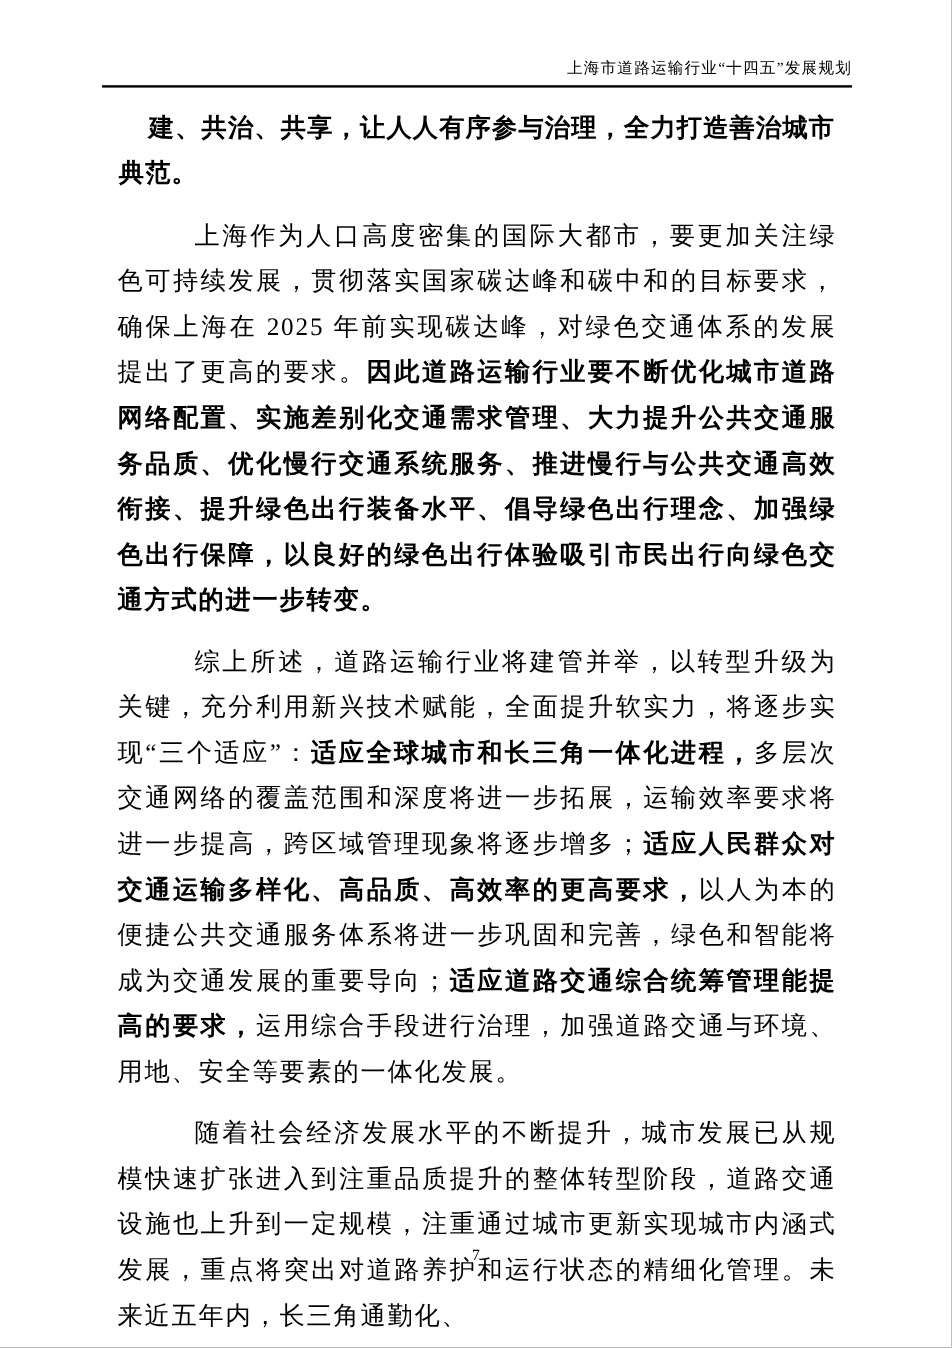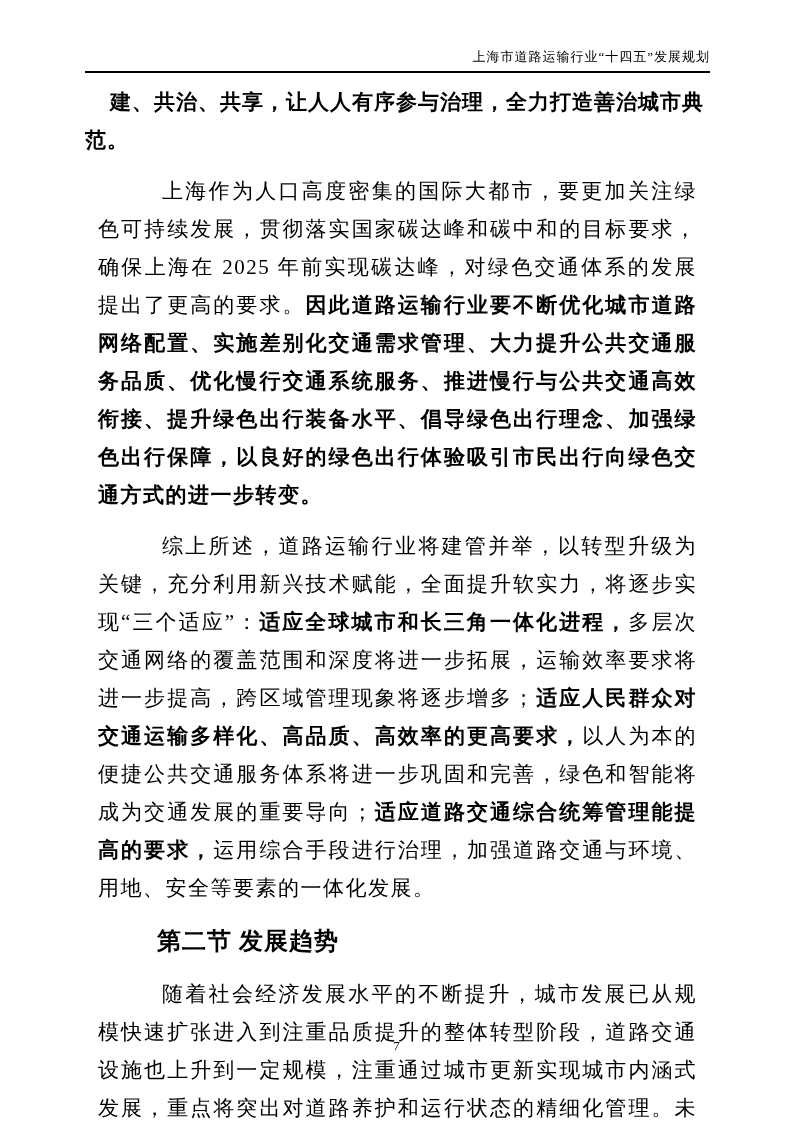--- a/index.html
+++ b/index.html
@@ -24,21 +24,21 @@
     padding-bottom:5px;
     line-height:18px;
   }
   .header-rule{
     border:none;
     border-top:2px solid #000;
     margin:0 0 10px 0;
   }
   .doc-body{font-size:21px;line-height:38px;}
   .para-continuation{
-    margin:0;
+    margin:14px;
     font-weight:bold;
     text-indent:25px;
     letter-spacing:1px;
   }
   .heading{
     margin:0;
     font-weight:bold;
     text-indent:64px;
     letter-spacing:1px;
   }
@@ -73,20 +73,19 @@
 <div class="page">
   <div class="content">
     <div class="header">
       <div class="header-title">上海市道路运输行业“十四五”发展规划</div>
       <hr class="header-rule">
     </div>
     <div class="doc-body" id="doc-body">
         <p class="para-continuation"><span class="bold">建、共治、共享，让人人有序参与治理，全力打造善治城市典范。</span></p>
         <p class="paragraph"><span class="normal">上海作为人口高度密集的国际大都市，要更加关注绿色可持续发展，贯彻落实国家碳达峰和碳中和的目标要求，确保上海在 2025 年前实现碳达峰，对绿色交通体系的发展提出了更高的要求。</span><span class="bold">因此道路运输行业要不断优化城市道路网络配置、实施差别化交通需求管理、大力提升公共交通服务品质、优化慢行交通系统服务、推进慢行与公共交通高效衔接、提升绿色出行装备水平、倡导绿色出行理念、加强绿色出行保障，以良好的绿色出行体验吸引市民出行向绿色交通方式的进一步转变。</span></p>
         <p class="paragraph"><span class="normal">综上所述，道路运输行业将建管并举，以转型升级为关键，充分利用新兴技术赋能，全面提升软实力，将逐步实现“三个适应”：</span><span class="bold">适应全球城市和长三角一体化进程，</span><span class="normal">多层次交通网络的覆盖范围和深度将进一步拓展，运输效率要求将进一步提高，跨区域管理现象将逐步增多；</span><span class="bold">适应人民群众对交通运输多样化、高品质、高效率的更高要求，</span><span class="normal">以人为本的便捷公共交通服务体系将进一步巩固和完善，绿色和智能将成为交通发展的重要导向；</span><span class="bold">适应道路交通综合统筹管理能提高的要求，</span><span class="normal">运用综合手段进行治理，加强道路交通与环境、用地、安全等要素的一体化发展。</span></p>
-        <p class="section-heading"><span class="bold">第二节 发展趋势</span></p>
         <p class="paragraph"><span class="normal">随着社会经济发展水平的不断提升，城市发展已从规模快速扩张进入到注重品质提升的整体转型阶段，道路交通设施也上升到一定规模，注重通过城市更新实现城市内涵式发展，重点将突出对道路养护和运行状态的精细化管理。未来近五年内，长三角通勤化、</span></p>
       </div>
   </div>
   <div class="footer">
     <span>7</span>
   </div>
 </div>
 
 </body></html>

